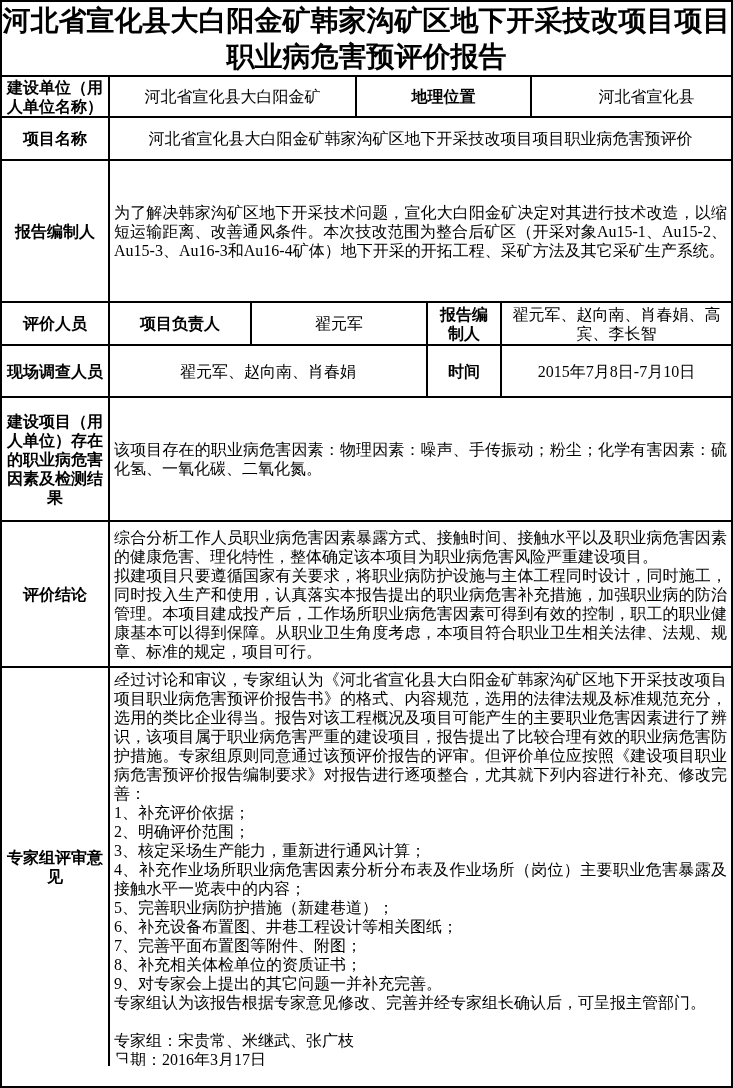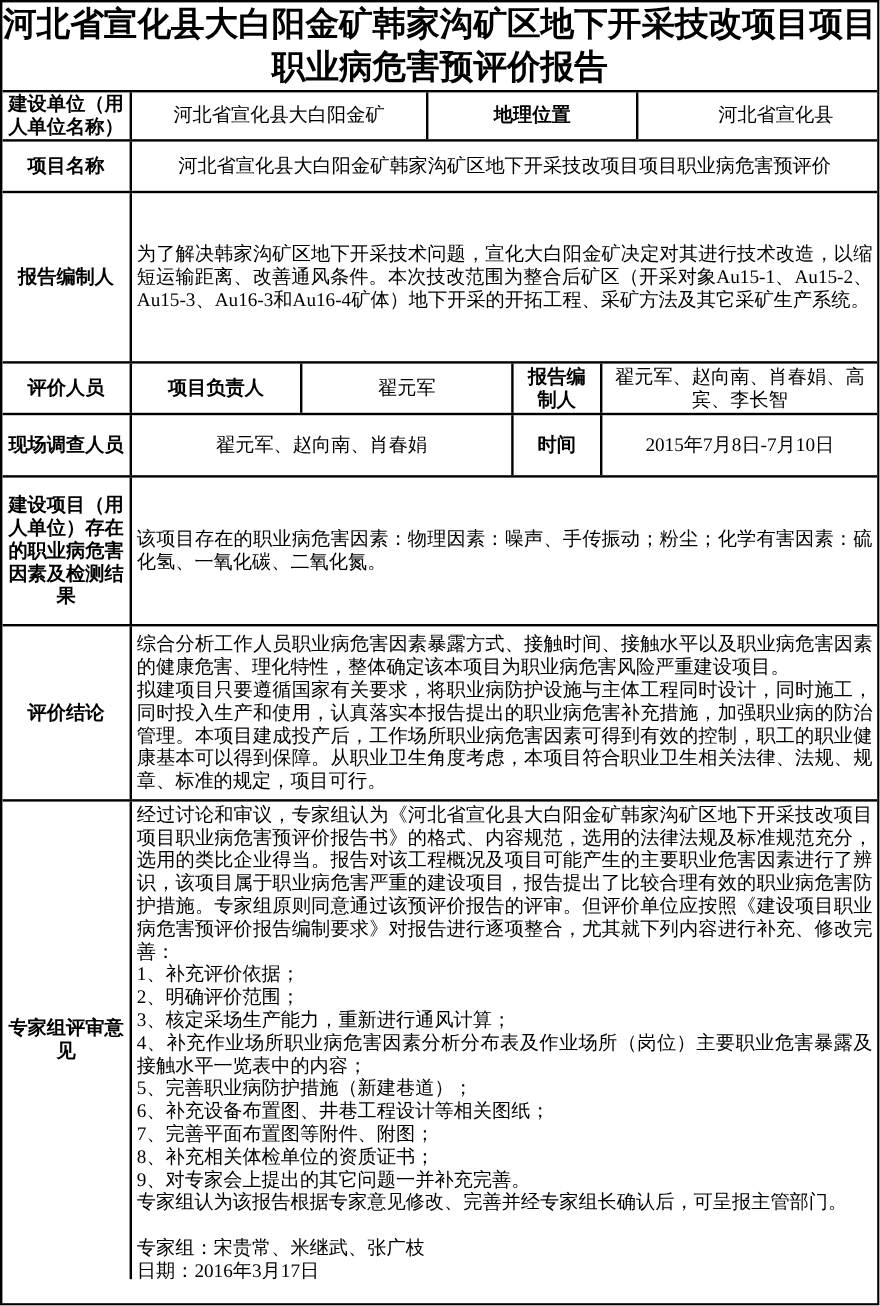--- a/index.html
+++ b/index.html
@@ -30,21 +30,21 @@
     border-right:2px solid #000;
     display:flex;align-items:center;justify-content:center;
     text-align:center;
     padding:1px 2px;
     overflow:hidden;
   }
   .c.end{border-right:none;}
   .lbl{font-weight:bold;}
   .leftcell{justify-content:flex-start;text-align:justify;padding:2px 4px;}
   .topcell{align-items:flex-start;}
-  .pre{white-space:pre-wrap;}
+  .pre{white-space:pre-wrap;border-radius:28px;}
   .tight{padding:1px 0;}
   .narrowpad{padding:1px 8px;}
   
   .w108{width:108px;flex:none;}
   .w247{width:247px;flex:none;}
   .w145{width:175px;flex:none;}
   .w229{width:229px;flex:none;}
   .w621{width:621px;flex:none;}
   .w142{width:142px;flex:none;}
   .w176{width:176px;flex:none;}

